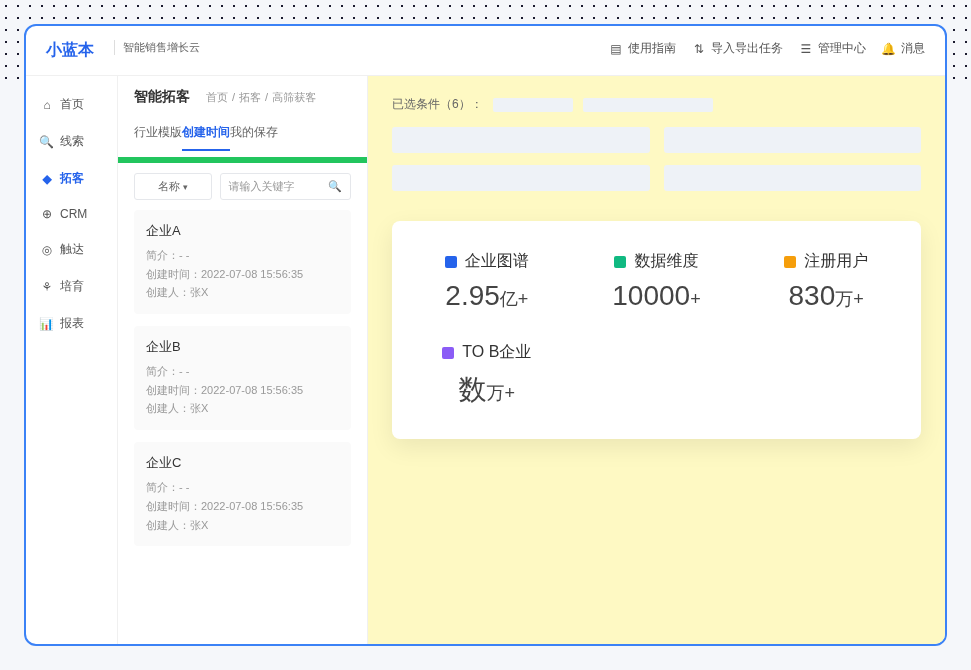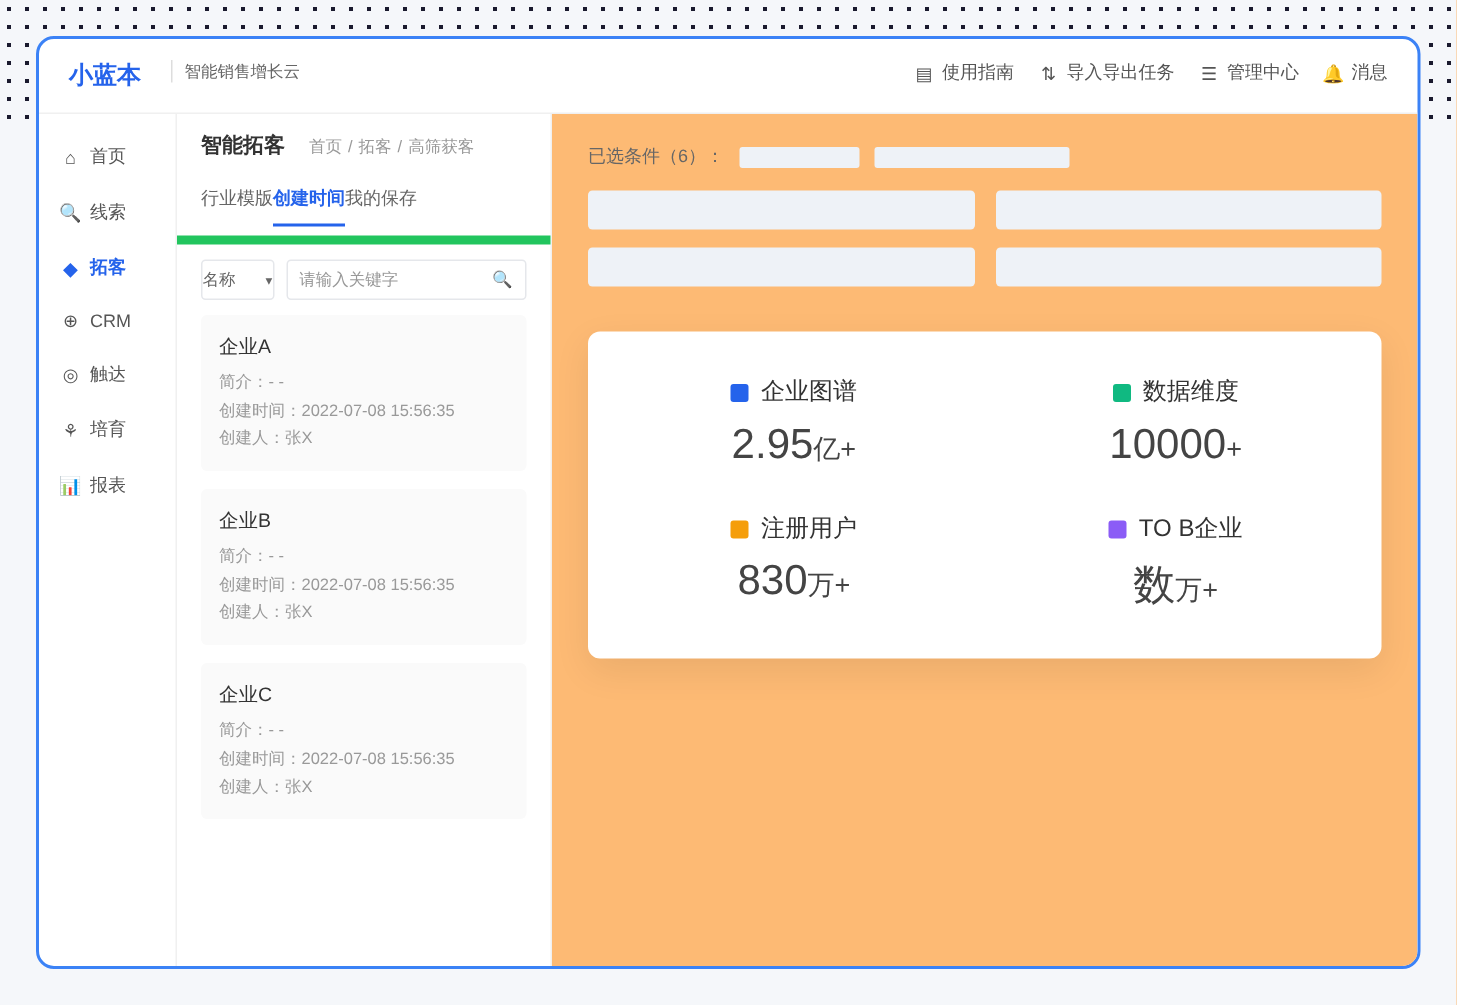--- a/index.html
+++ b/index.html
@@ -19,33 +19,33 @@
 .sb-item.active { color: #2563eb; font-weight: 600; }
 .panel { width: 250px; border-right: 1px solid #f0f0f0; display: flex; flex-direction: column; }
 .panel-title-row { display: flex; align-items: center; padding: 12px 16px; text-align: center; }
 .panel-title { font-size: 14px; font-weight: 700; color: #333; }
 .breadcrumb { font-size: 11px; color: #999; margin-left: 16px; }
 .breadcrumb .sep { margin: 0 4px; }
 .tabs { display: flex; padding: 6px 16px; font-size: 12px; border-bottom: 6px solid #22c55e; }
 .tab { color: #666; cursor: pointer; padding-bottom: 8px; }
 .tab.active { color: #2563eb; font-weight: 600; border-bottom: 2px solid #2563eb; }
 .panel-search { display: flex; gap: 8px; padding: 10px 16px; }
-.name-sel { border: 1px solid #e5e7eb; border-radius: 3px; padding: 5px 0; font-size: 11px; color: #666; display: flex; align-items: center; gap: 20px; }
+.name-sel { border: 1px solid #e5e7eb; border-radius: 3px; padding: 5px 23px; font-size: 11px; color: #666; display: flex; align-items: center; gap: 3px; }
 .kw-input { flex: 1; border: 1px solid #e5e7eb; border-radius: 3px; padding: 5px 8px; font-size: 11px; color: #999; display: flex; align-items: center; justify-content: space-between; gap: 20px; }
 .list { padding: 0 16px; overflow-y: auto; }
 .card { background: #fafafa; border-radius: 4px; padding: 12px; margin-bottom: 12px; }
 .card-title { font-size: 13px; color: #333; margin-bottom: 6px; }
 .card-line { font-size: 11px; color: #999; line-height: 1.7; }
-.main { flex: 1; padding: 20px 24px; position: relative; background: #fdba74; }
+.main { flex: 1; padding: 20px 24px; position: relative; background: #fef9c3; }
 .cond-row { display: flex; align-items: center; gap: 10px; font-size: 12px; color: #666; margin-bottom: 14px; }
 .ph-bar-sm { height: 14px; background: #eef2f7; border-radius: 2px; }
 .ph-row { display: flex; gap: 14px; margin-bottom: 12px; }
 .ph-bar-lg { height: 26px; background: #eef2f7; border-radius: 3px; flex: 1; }
 .stats-card { background: #fff; border-radius: 8px; box-shadow: 0 8px 24px rgba(0,0,0,0.08); padding: 30px 20px; margin-top: 30px; }
-.stats-grid { display: grid; grid-template-columns: 1fr 1fr; gap: 30px 20px; }
+.stats-grid { display: grid; grid-template-columns: 1fr 1fr 1fr; gap: 30px 20px; }
 .stat { text-align: center; }
 .stat-label { display: flex; align-items: center; justify-content: center; gap: 8px; font-size: 16px; color: #333; margin-bottom: 8px; }
 .sq { width: 12px; height: 12px; border-radius: 2px; }
 .stat-value { font-size: 28px; font-weight: 400; color: #444; }
 .stat-suffix { font-size: 18px; }
 </style>
 </head>
 <body>
 
 <div class="dots-bg"></div>

